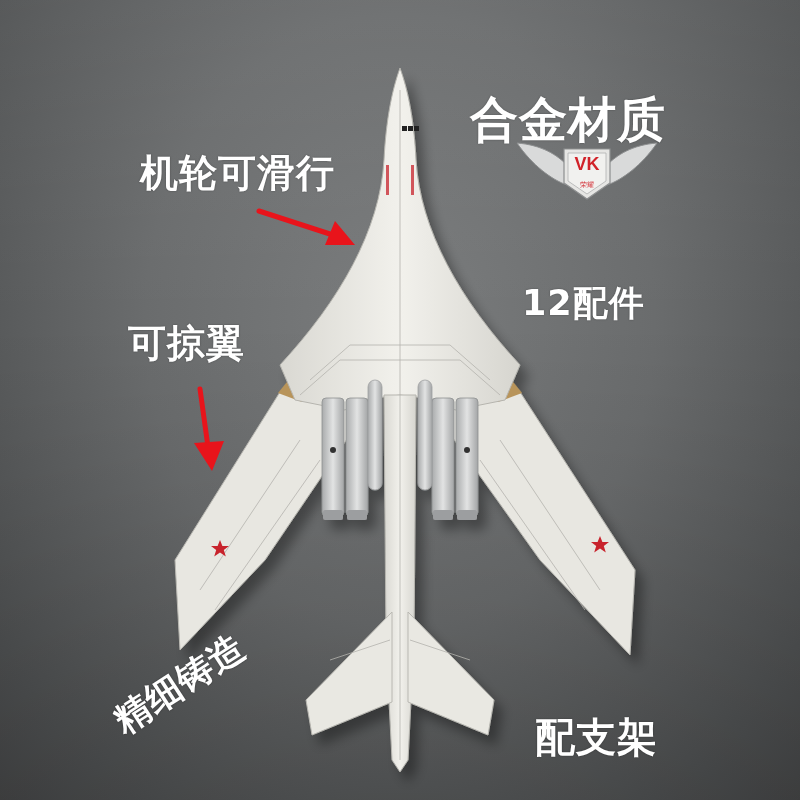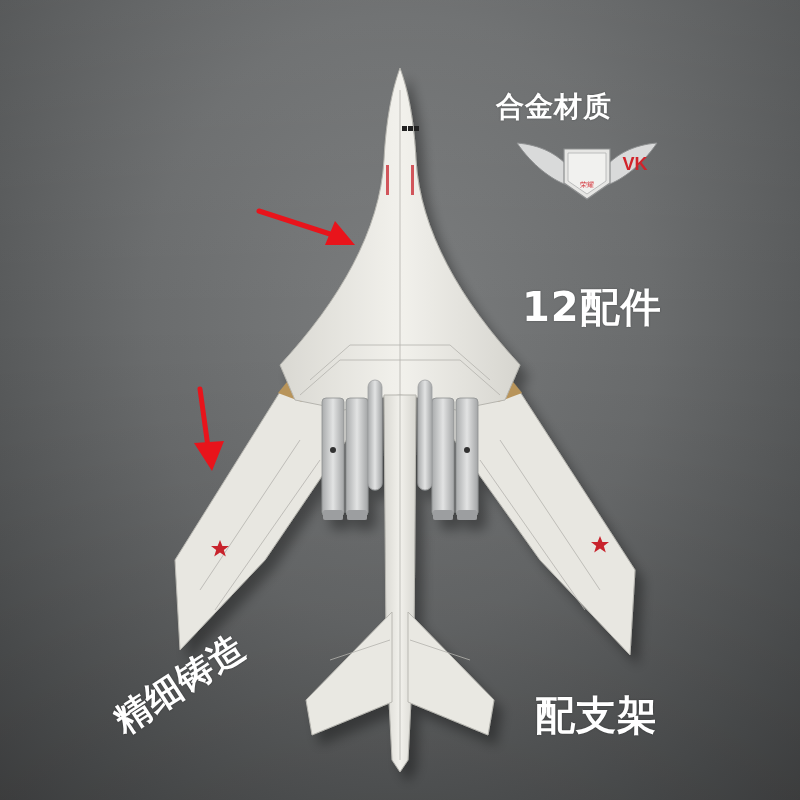--- a/index.html
+++ b/index.html
@@ -13,35 +13,35 @@
     background: linear-gradient(180deg, rgba(255,255,255,0.05) 0%, rgba(0,0,0,0) 40%, rgba(0,0,0,0.15) 100%);
     pointer-events:none;
   }
   .caption {
     position:absolute; color:#ffffff; font-weight:bold;
     font-family:"DejaVu Sans", sans-serif;
     text-shadow: 0 0 2px rgba(0,0,0,0.35);
     white-space:nowrap; letter-spacing:1px; z-index:5;
   }
   .cap-scale { left:170px; top:18px; font-size:30px; letter-spacing:0px; }
-  .cap-alloy { left:496px; top:88px; font-size:28px; }
+  .cap-alloy { left:470px; top:88px; font-size:48px; }
   .cap-wheels { left:140px; top:148px; font-size:38px; }
   .cap-swing { left:128px; top:318px; font-size:38px; }
-  .cap-parts { left:522px; top:280px; font-size:40px; }
-  .cap-stand { left:535px; top:688px; font-size:40px; }
+  .cap-parts { left:522px; top:280px; font-size:35px; }
+  .cap-stand { left:535px; top:710px; font-size:40px; }
   .cap-cast {
     left:118px; top:700px; font-size:36px;
     transform: rotate(-33deg); transform-origin: left center;
   }
   .arrow { position:absolute; z-index:6; }
   .plane { position:absolute; left:0; top:0; width:800px; height:800px; z-index:2; }
   .badge { position:absolute; left:512px; top:135px; width:150px; height:70px; z-index:4; }
   .badge-text {
     position:absolute; left:565px; top:154px; width:44px; text-align:center;
-    font-family:"Liberation Sans", sans-serif; font-weight:bold; font-size:18px; color:#d1232a; z-index:5;margin-left:48px;
+    font-family:"Liberation Sans", sans-serif; font-weight:bold; font-size:18px; color:#d1232a; z-index:5;
   }
   .badge-sub {
     position:absolute; left:575px; top:180px; width:24px; text-align:center;
     font-size:7px; color:#d1232a; z-index:5; font-weight:normal;
   }
 </style>
 </head>
 <body>
 
 <div class="stage">
@@ -125,20 +125,22 @@
   <svg class="badge" viewBox="0 0 150 70" xmlns="http://www.w3.org/2000/svg">
     <path d="M5,8 C30,10 45,20 55,30 L55,50 C40,45 20,30 5,8 Z" fill="#d9dada" stroke="#8d8f90" stroke-width="1"></path>
     <path d="M145,8 C120,10 105,20 95,30 L95,50 C110,45 130,30 145,8 Z" fill="#d9dada" stroke="#8d8f90" stroke-width="1"></path>
     <path d="M52,14 L98,14 L98,48 L75,64 L52,48 Z" fill="#e6e6e4" stroke="#8d8f90" stroke-width="1.2"></path>
     <path d="M56,18 L94,18 L94,46 L75,59 L56,46 Z" fill="#f1f1ef" stroke="#b0b1b1" stroke-width="0.8"></path>
   </svg>
   <div class="badge-text">VK</div>
   <div class="badge-sub">荣耀</div>
 
   <div class="caption cap-alloy">合金材质</div>
+  <div class="caption cap-wheels">机轮可滑行</div>
+  <div class="caption cap-swing">可掠翼</div>
   <div class="caption cap-parts">12配件</div>
   <div class="caption cap-stand">配支架</div>
   <div class="caption cap-cast">精细铸造</div>
 
   <svg class="arrow" style="left:255px;top:205px;" width="110" height="50" viewBox="0 0 110 50">
     <line x1="4" y1="6" x2="78" y2="30" stroke="#e8141b" stroke-width="5" stroke-linecap="round"></line>
     <polygon points="100,40 70,40 80,16" fill="#e8141b"></polygon>
   </svg>
   <svg class="arrow" style="left:188px;top:385px;" width="40" height="90" viewBox="0 0 40 90">
     <line x1="12" y1="4" x2="20" y2="62" stroke="#e8141b" stroke-width="5" stroke-linecap="round"></line>

